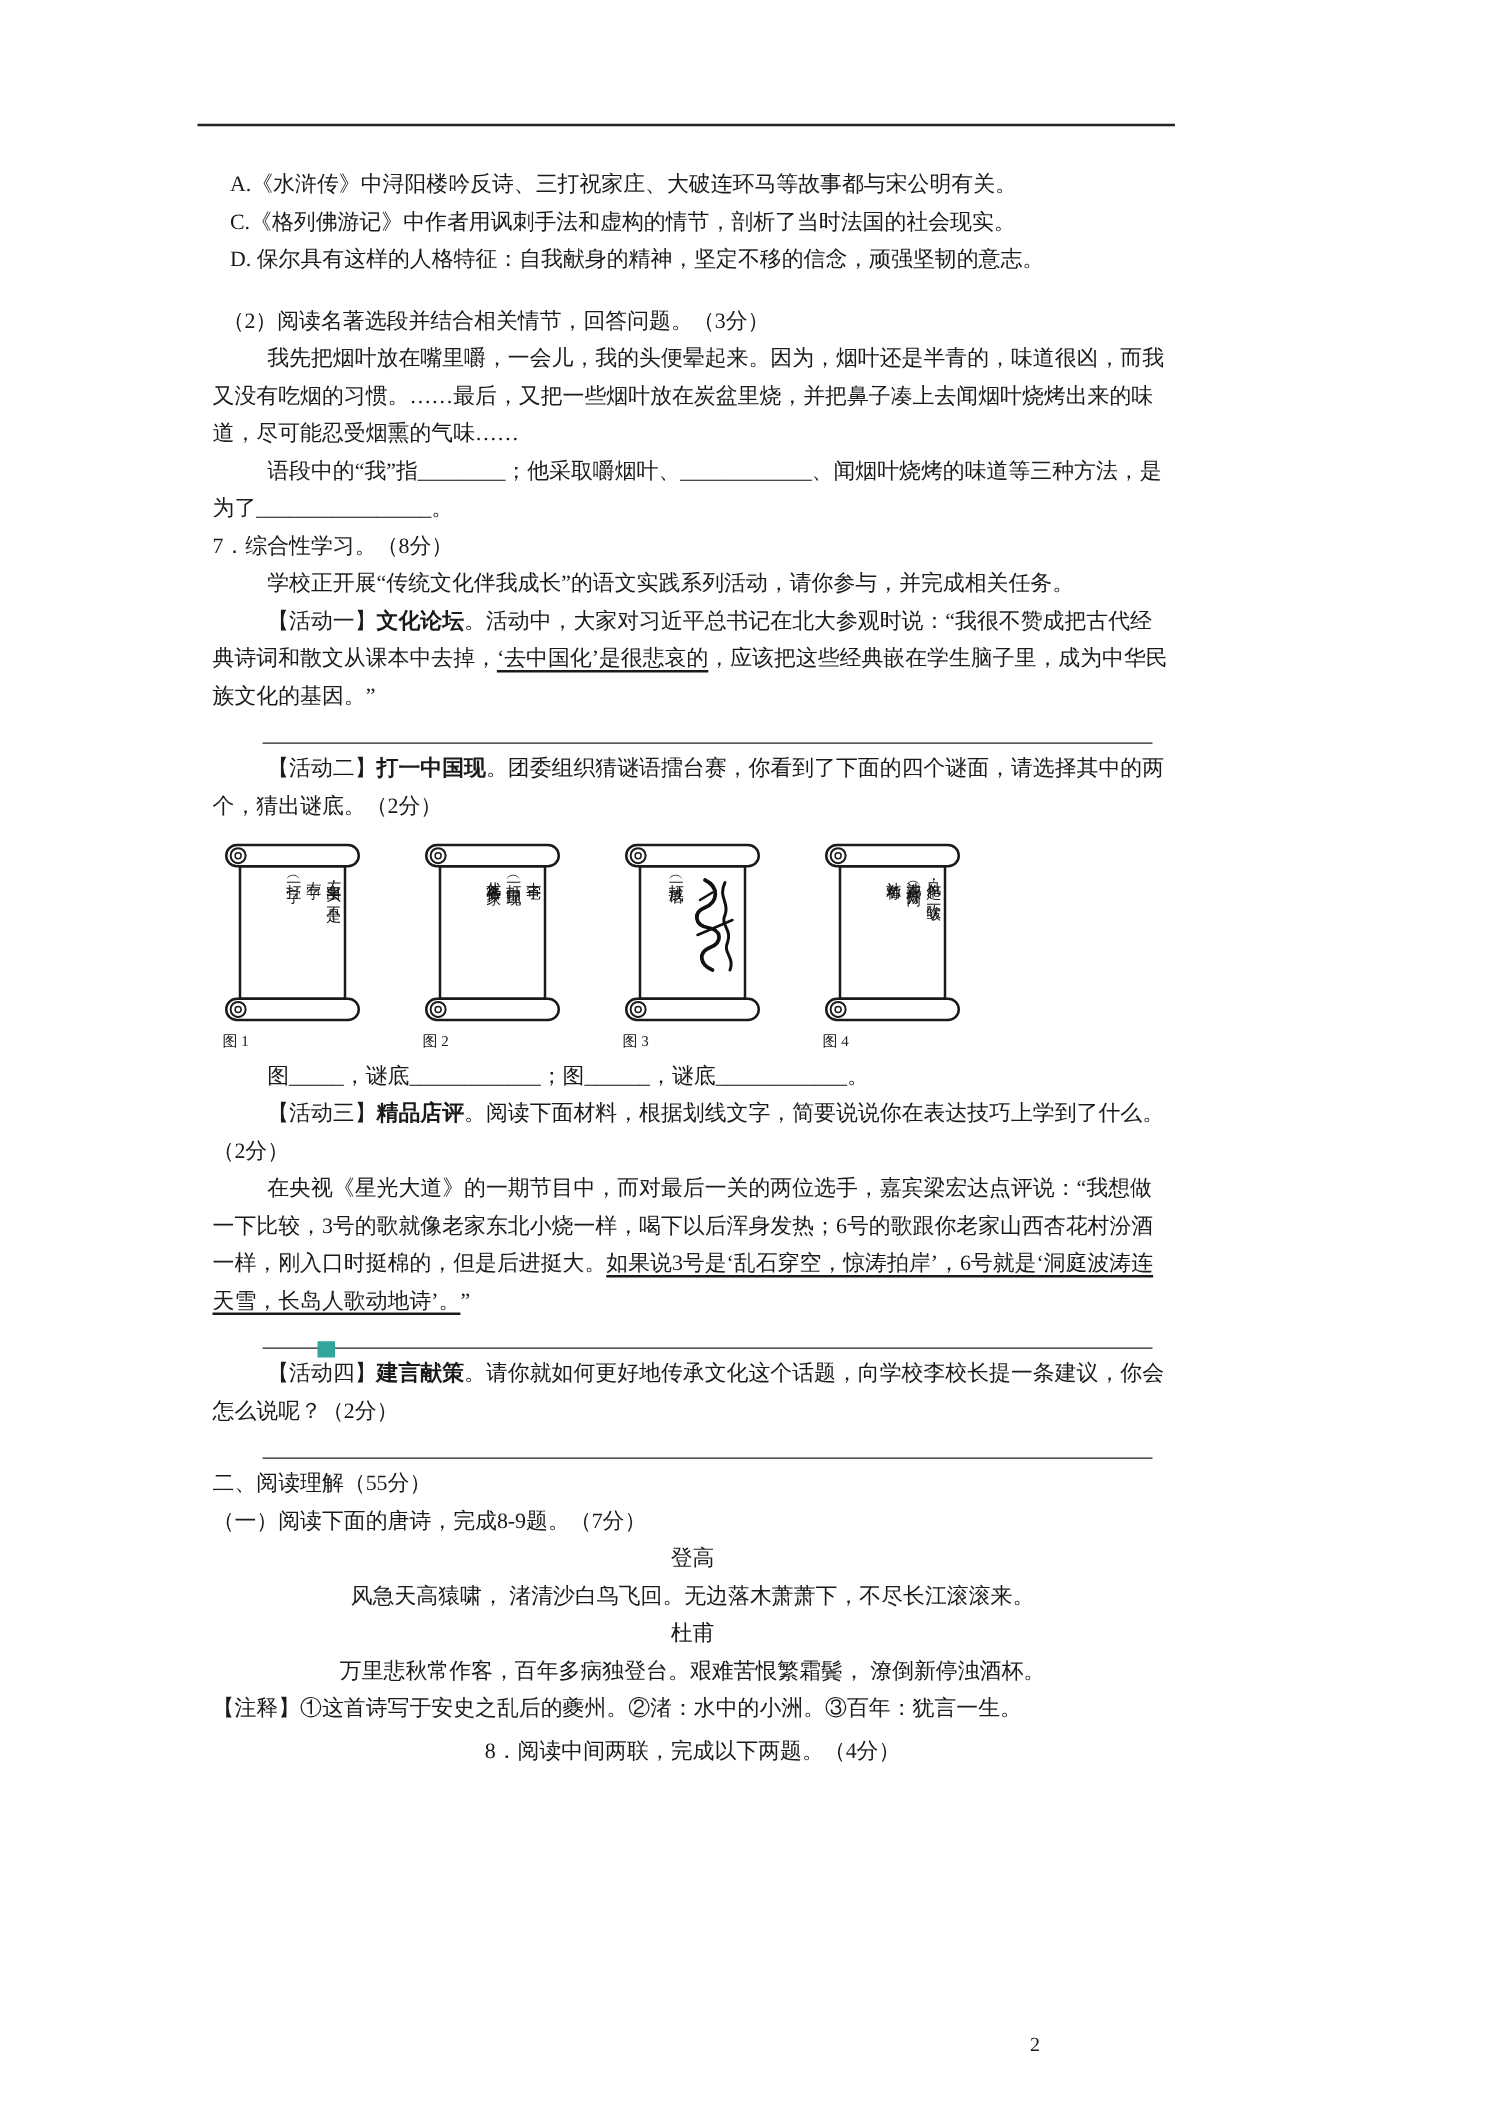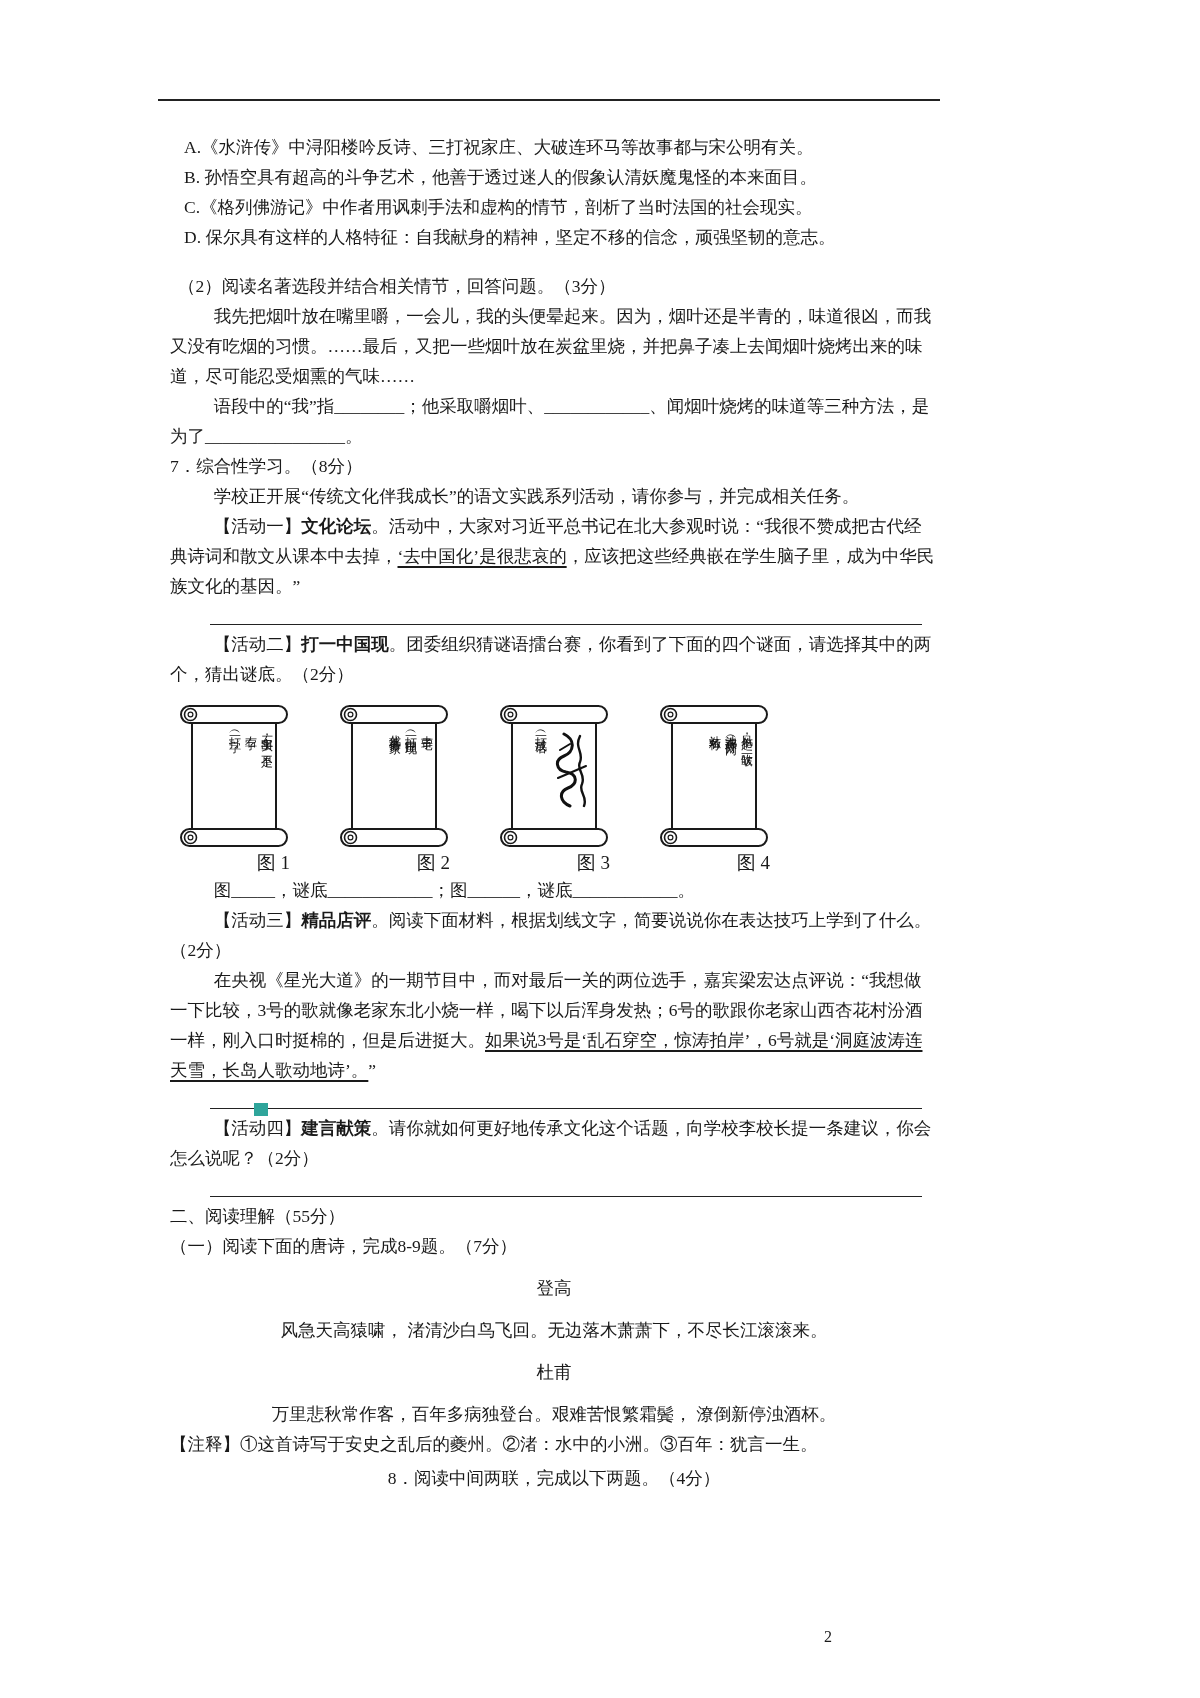--- a/index.html
+++ b/index.html
@@ -18,52 +18,51 @@
   .choice { padding-left:14px; }
   .subq { padding-left:8px;margin-top:19px; }
   .indent { text-indent:2.5em; }
   .bold { font-weight:700; }
   .ul { text-decoration:underline; text-decoration-thickness:1.5px; text-underline-offset:4px; }
   .answer-rule {
     position:relative; height:22px; margin:2px 0 4px 40px; width:712px;
     border-bottom:1.6px solid #222;
   }
   .artifact { position:absolute; left:44px; top:16px; width:14px; height:13px; background:#2fa59b; }
-  .center { text-align:center;margin-top:12px; }
+  .center { text-align:center; }
   .q8-line { margin-top:4px;text-align:center; }
 
   
   .scroll-row { display:flex; gap:48px; margin:12px 0 2px 8px; }
   .scroll-item { width:112px; flex:0 0 auto; }
   .scroll-frame { position:relative; width:112px; height:150px; }
   .frame-svg { position:absolute; left:0; top:0; width:112px; height:150px; }
   .scroll-text {
     position:absolute; top:25px; bottom:25px; left:18px; right:16px;
     display:flex; flex-direction:row-reverse; justify-content:flex-start; gap:2px;
     overflow:hidden;
   }
   .scroll-col {
     writing-mode:vertical-rl; font-size:12px; line-height:14px; letter-spacing:1.5px;
     color:#111;
   }
   .scroll-art { width:44px; height:96px; }
   .scroll-art svg { width:44px; height:96px; }
-  .scroll-caption { text-align:right; font-size:19px; margin-top:2px; line-height:20px; }
+  .scroll-caption { text-align:left; font-size:12px; margin-top:2px; line-height:20px; }
 
   .page-number { position:absolute; right:160px; top:1628px; font-size:16px; }
 </style>
 </head>
 <body>
 
 <div class="page">
   <div class="top-rule"></div>
 
   <div class="content">
     <p class="choice">A.《水浒传》中浔阳楼吟反诗、三打祝家庄、大破连环马等故事都与宋公明有关。</p>
-    <p class="choice">B. 孙悟空具有超高的斗争艺术，他善于透过迷人的假象认清妖魔鬼怪的本来面目。</p>
     <p class="choice">C.《格列佛游记》中作者用讽刺手法和虚构的情节，剖析了当时法国的社会现实。</p>
     <p class="choice">D. 保尔具有这样的人格特征：自我献身的精神，坚定不移的信念，顽强坚韧的意志。</p>
 
     <p class="subq">（2）阅读名著选段并结合相关情节，回答问题。（3分）</p>
     <p class="indent">我先把烟叶放在嘴里嚼，一会儿，我的头便晕起来。因为，烟叶还是半青的，味道很凶，而我又没有吃烟的习惯。……最后，又把一些烟叶放在炭盆里烧，并把鼻子凑上去闻烟叶烧烤出来的味道，尽可能忍受烟熏的气味……</p>
     <p class="indent">语段中的“我”指________；他采取嚼烟叶、____________、闻烟叶烧烤的味道等三种方法，是为了________________。</p>
 
     <p>7．综合性学习。（8分）</p>
     <p class="indent">学校正开展“传统文化伴我成长”的语文实践系列活动，请你参与，并完成相关任务。</p>
 

